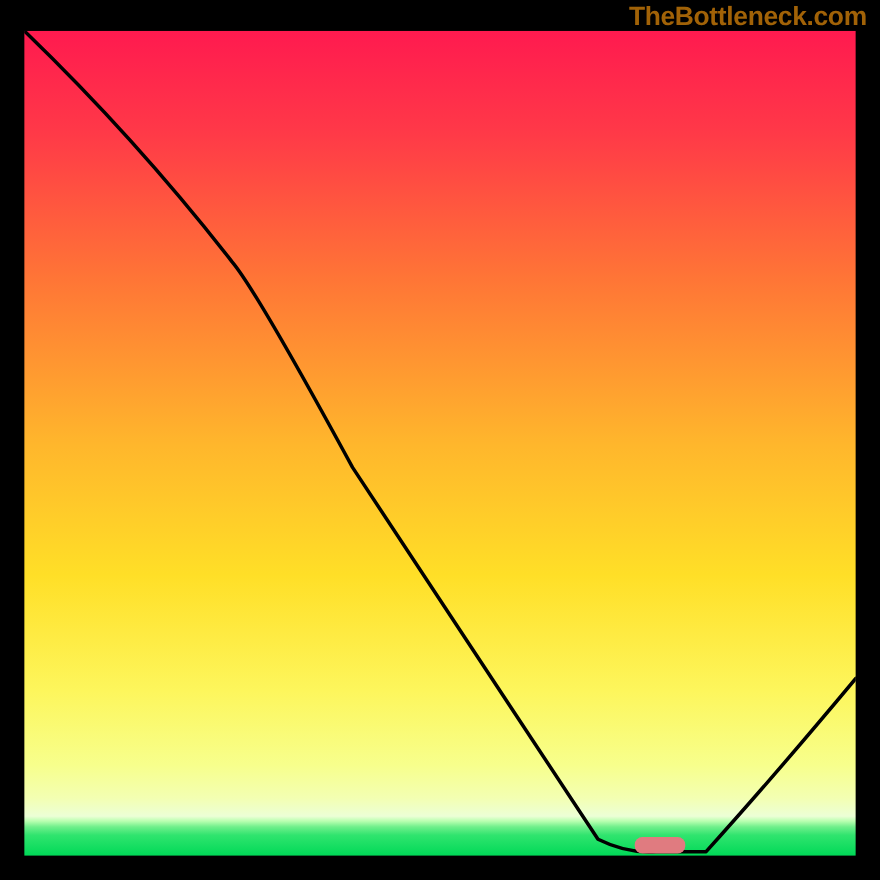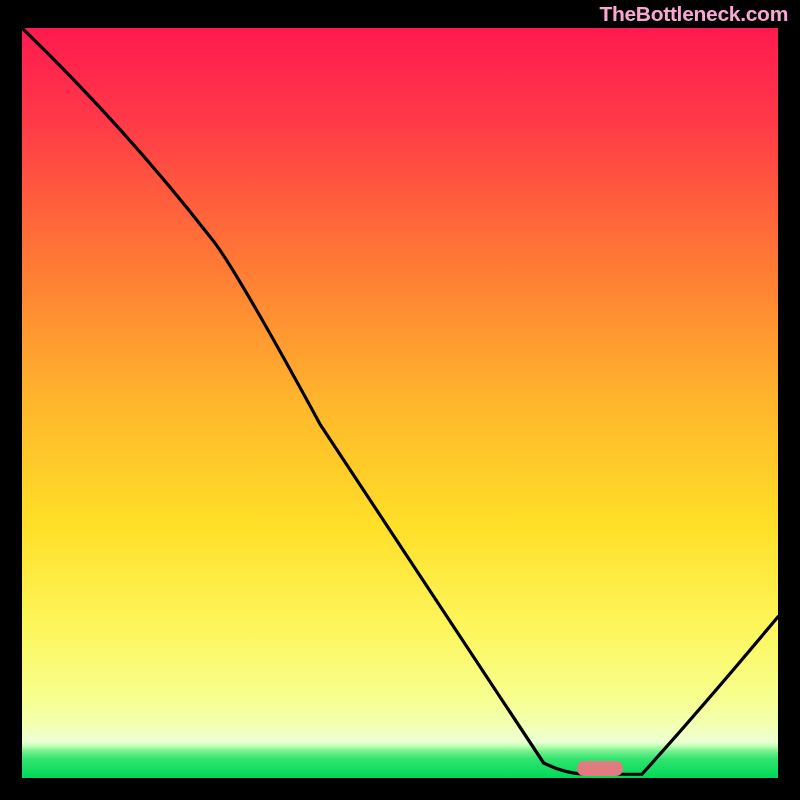--- a/index.html
+++ b/index.html
@@ -13,22 +13,22 @@
   }
   .outer {
     position: relative;
     width: 800px;
     height: 800px;
   }
   .watermark {
     position: absolute;
     top: 2px;
     right: 12px;
-    color: #f9a8d4;
-    font-size: 21px;
+    color: #a16207;
+    font-size: 24px;
     font-weight: 600;
     letter-spacing: -0.3px;
     z-index: 10;
   }
   .plot-frame {
     position: absolute;
     left: 22px;
     top: 28px;
     width: 756px;
     height: 750px;

